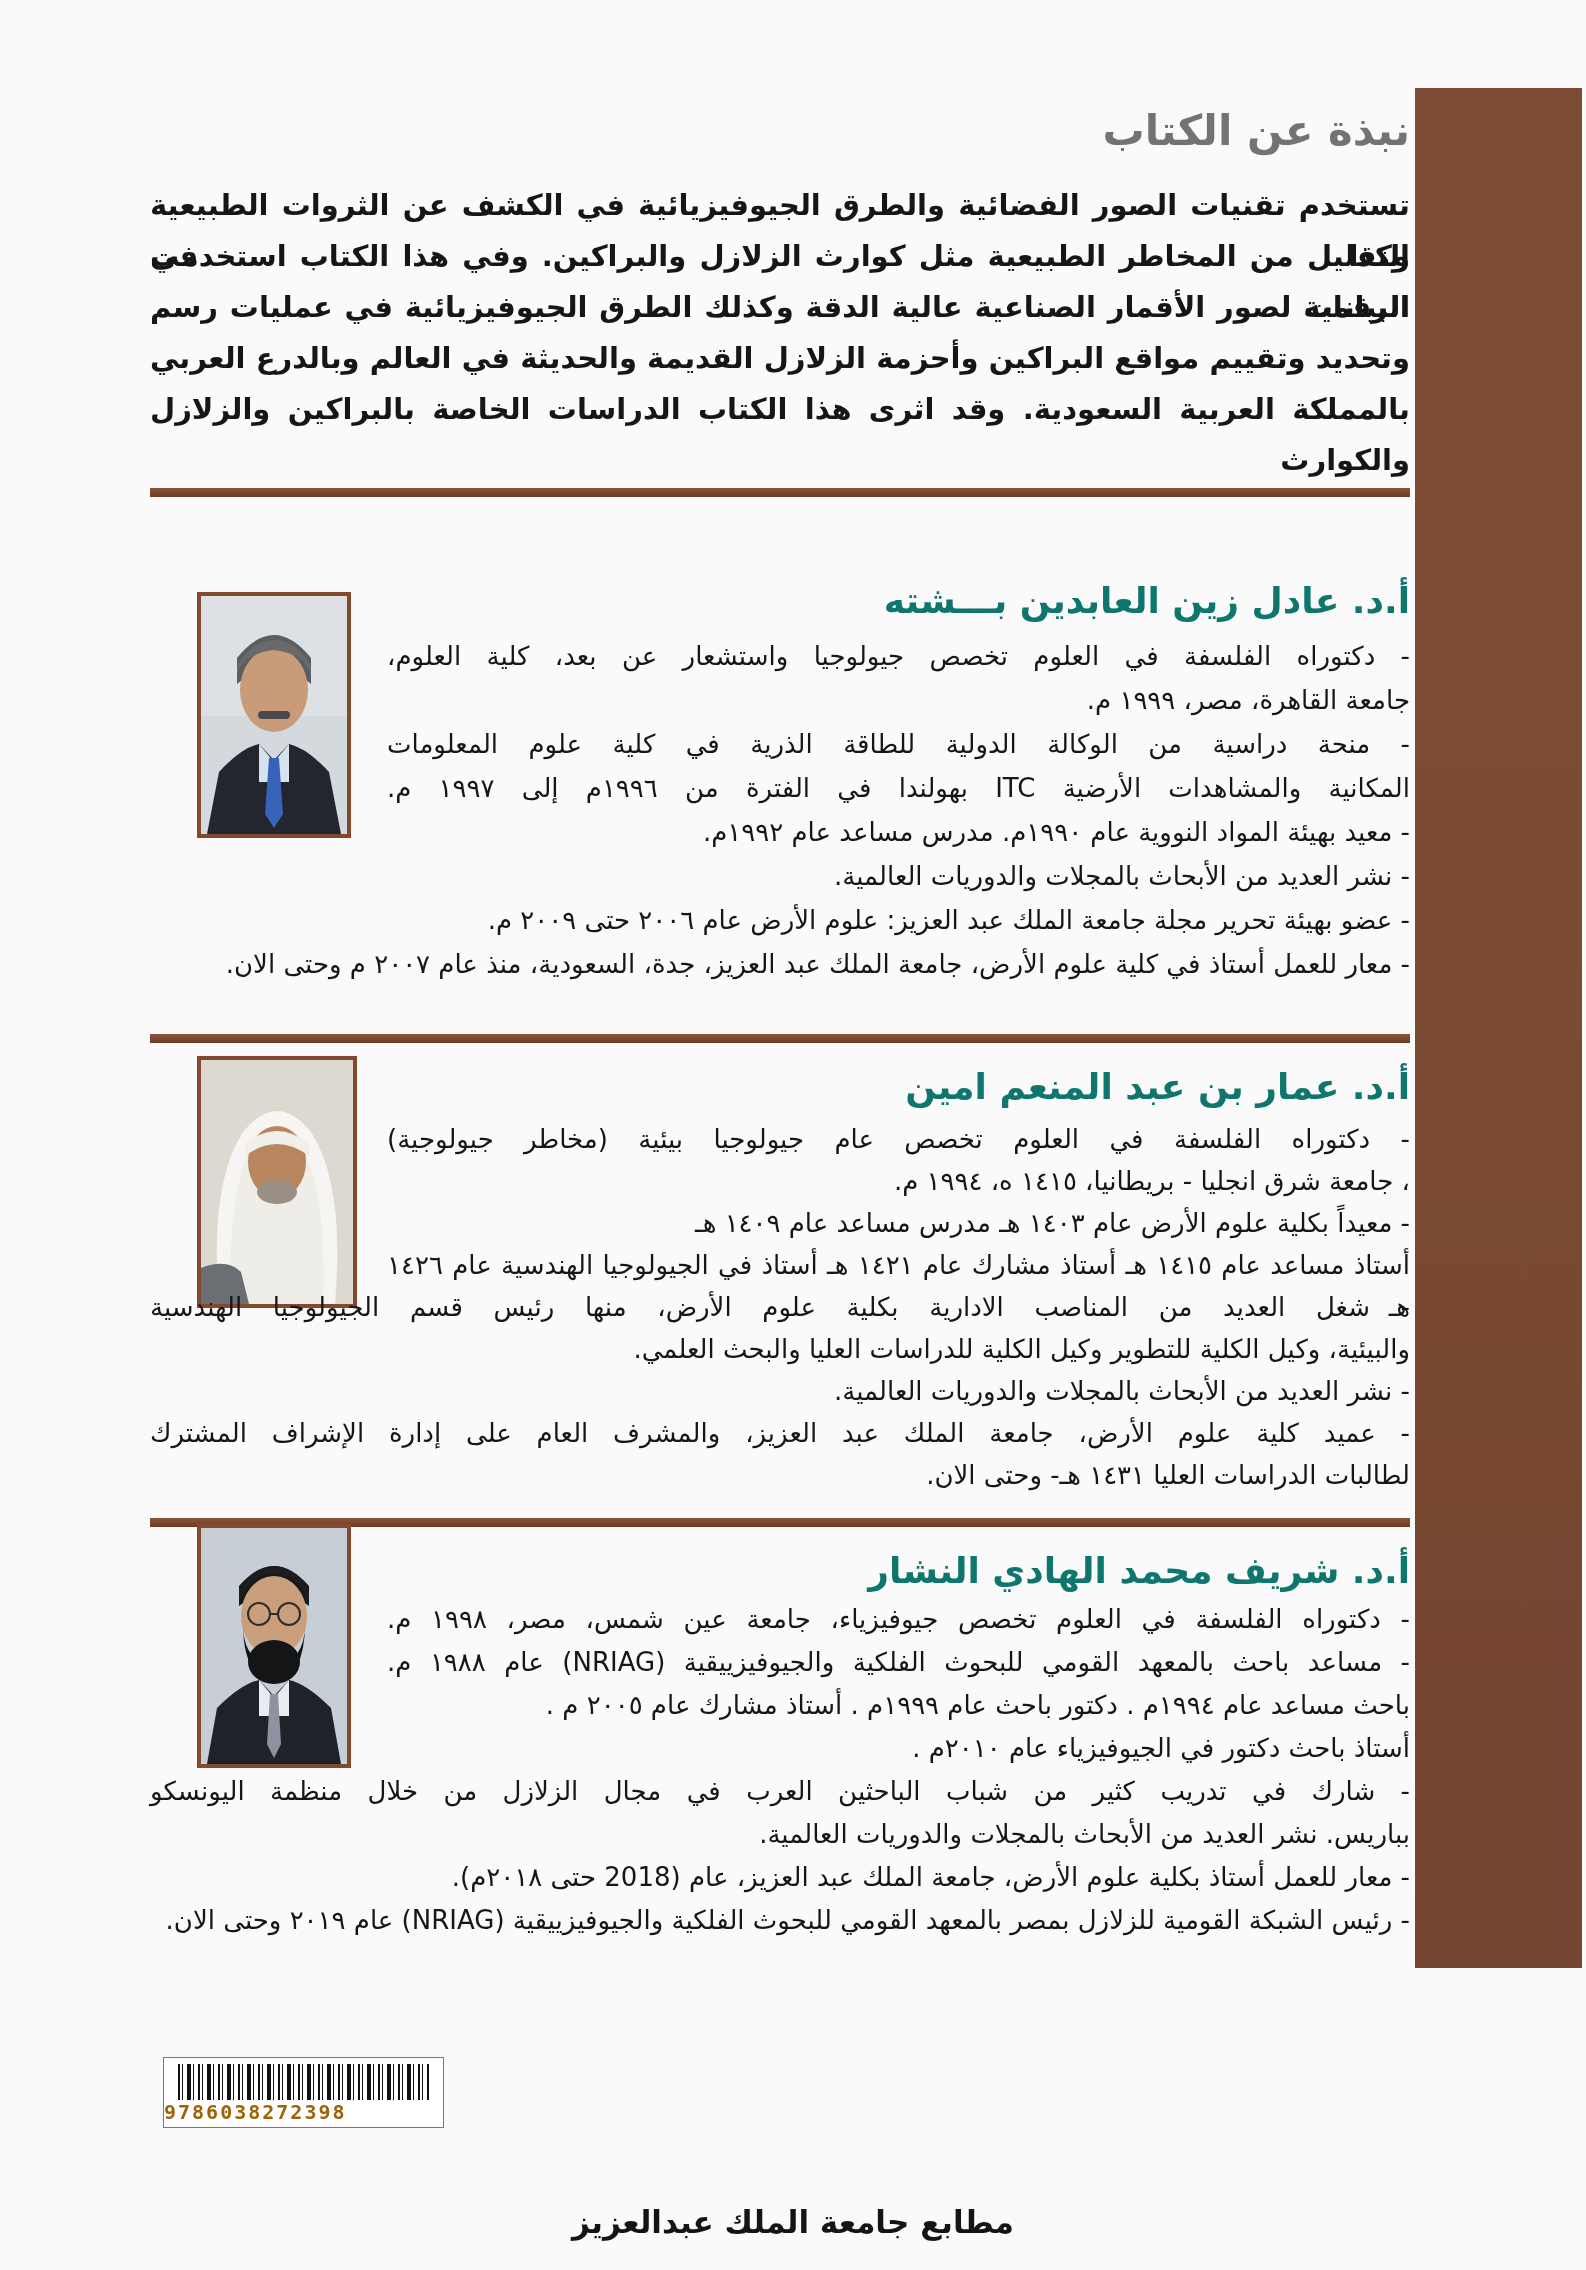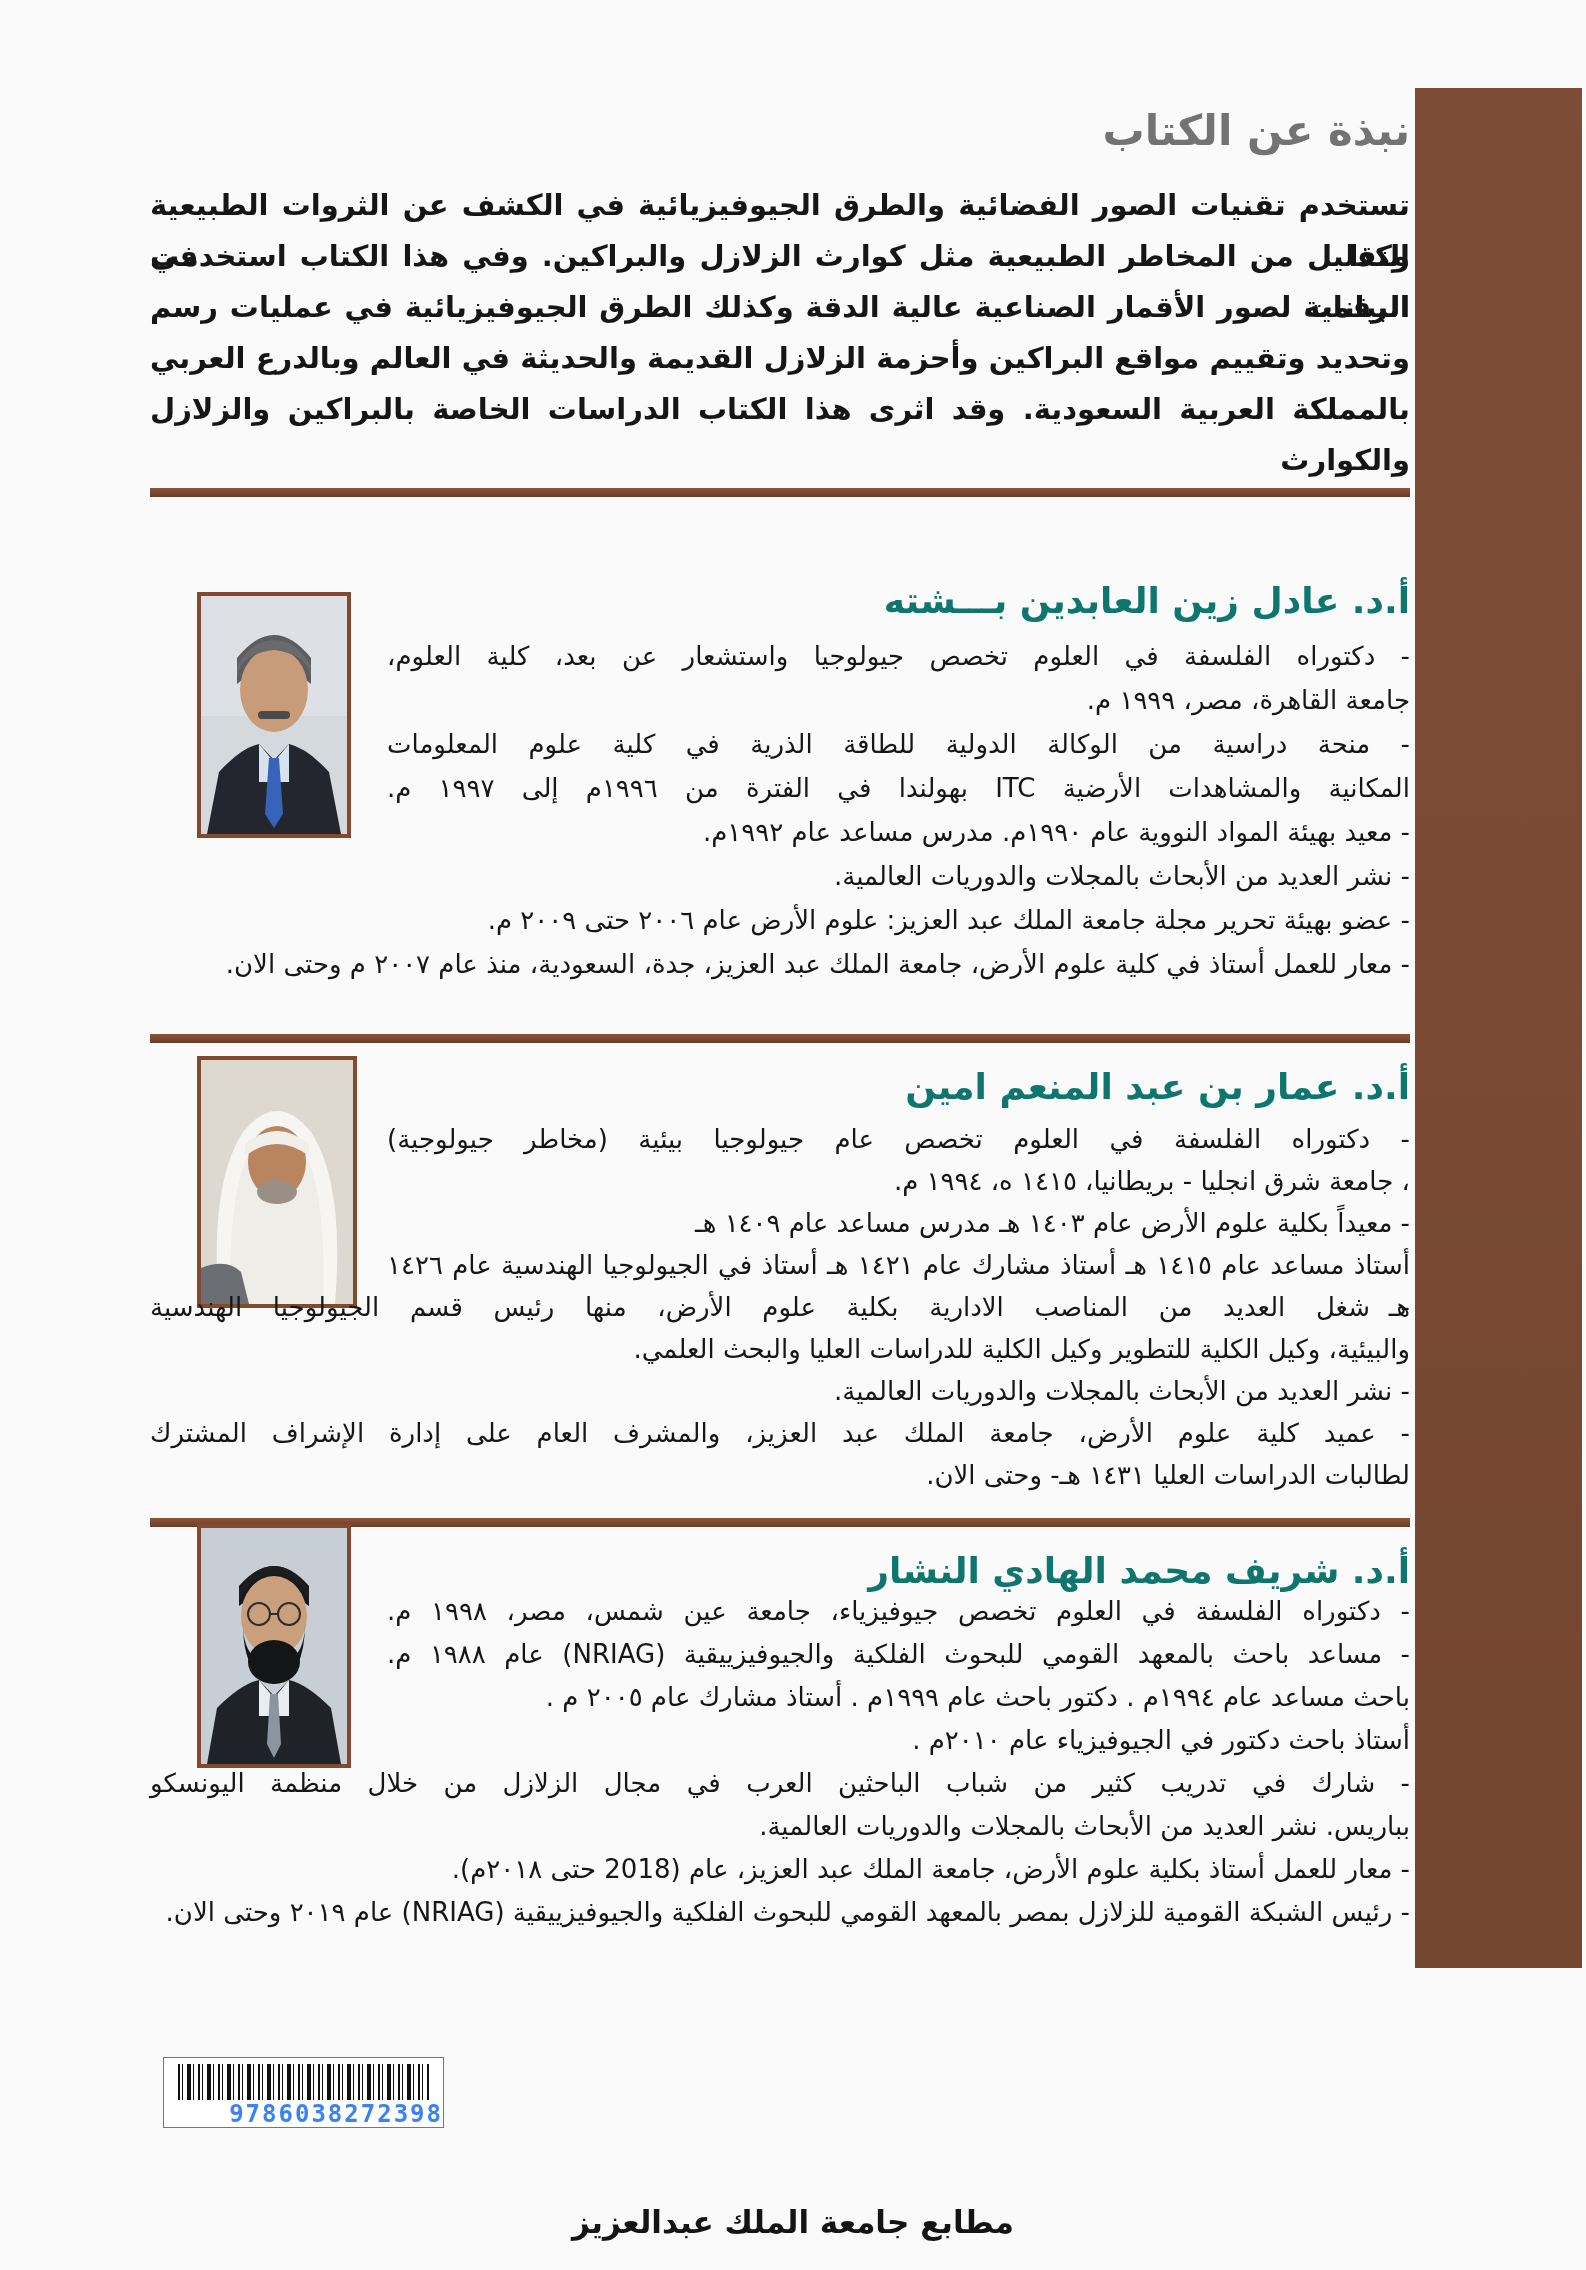--- a/index.html
+++ b/index.html
@@ -20,37 +20,37 @@
     background:linear-gradient(180deg,#8a5639,#6b3c26);}
   #rule1{top:488px;} #rule2{top:1034px;} #rule3{top:1518px;}
   .author-name{position:absolute;right:176px;direction:rtl;
     font-size:36px;font-weight:bold;color:#0f766e;}
   #name1{top:580px;} #name2{top:1066px;} #name3{top:1550px;}
   .bio{position:absolute;left:150px;width:1260px;direction:rtl;}
   #bio1{top:634px;} #bio2{top:1118px;} #bio3{top:1598px;}
   .bl{font-size:26px;font-weight:normal;}
   #bio1 .bl{height:44px;line-height:44px;}
   #bio2 .bl{height:42px;line-height:42px;}
-  #bio3 .bl{height:43px;line-height:27px;}
+  #bio3 .bl{height:43px;line-height:43px;}
   .bl.n{margin-left:237px;}
   .photo{position:absolute;border:4px solid #82492f;background:#fff;overflow:hidden;}
   #photo1{left:197px;top:592px;width:146px;height:238px;}
   #photo2{left:197px;top:1056px;width:152px;height:244px;}
   #photo3{left:197px;top:1524px;width:146px;height:236px;}
   .photo svg{display:block;width:100%;height:100%;}
   .isbn{position:absolute;left:158px;top:2022px;width:362px;direction:rtl;
     text-align:right;font-size:27px;font-weight:bold;color:#1d1d1d;}
   .barcode-box{position:absolute;left:163px;top:2057px;width:279px;height:69px;
     border:1px solid #767676;background:#fff;}
   .bars{margin:6px 14px 0 14px;height:36px;
     background:repeating-linear-gradient(90deg,
       #111 0 2px,#fff 2px 4px,#111 4px 5px,#fff 5px 9px,
       #111 9px 13px,#fff 13px 15px,#111 15px 16px,#fff 16px 20px);}
-  .barcode-number{text-align:right;font-family:"DejaVu Sans Mono",monospace;
-    font-size:24px;font-weight:bold;letter-spacing:2px;color:#3b82f6;}
+  .barcode-number{text-align:left;font-family:"DejaVu Sans Mono",monospace;
+    font-size:20px;font-weight:bold;letter-spacing:2px;color:#a16207;}
   .footer{position:absolute;left:0;right:0;top:2204px;direction:rtl;text-align:center;
     font-size:31px;font-weight:bold;color:#141414;}
 </style>
 </head>
 <body>
 
 <div class="page">
 
   <div class="stripe"></div>
 

